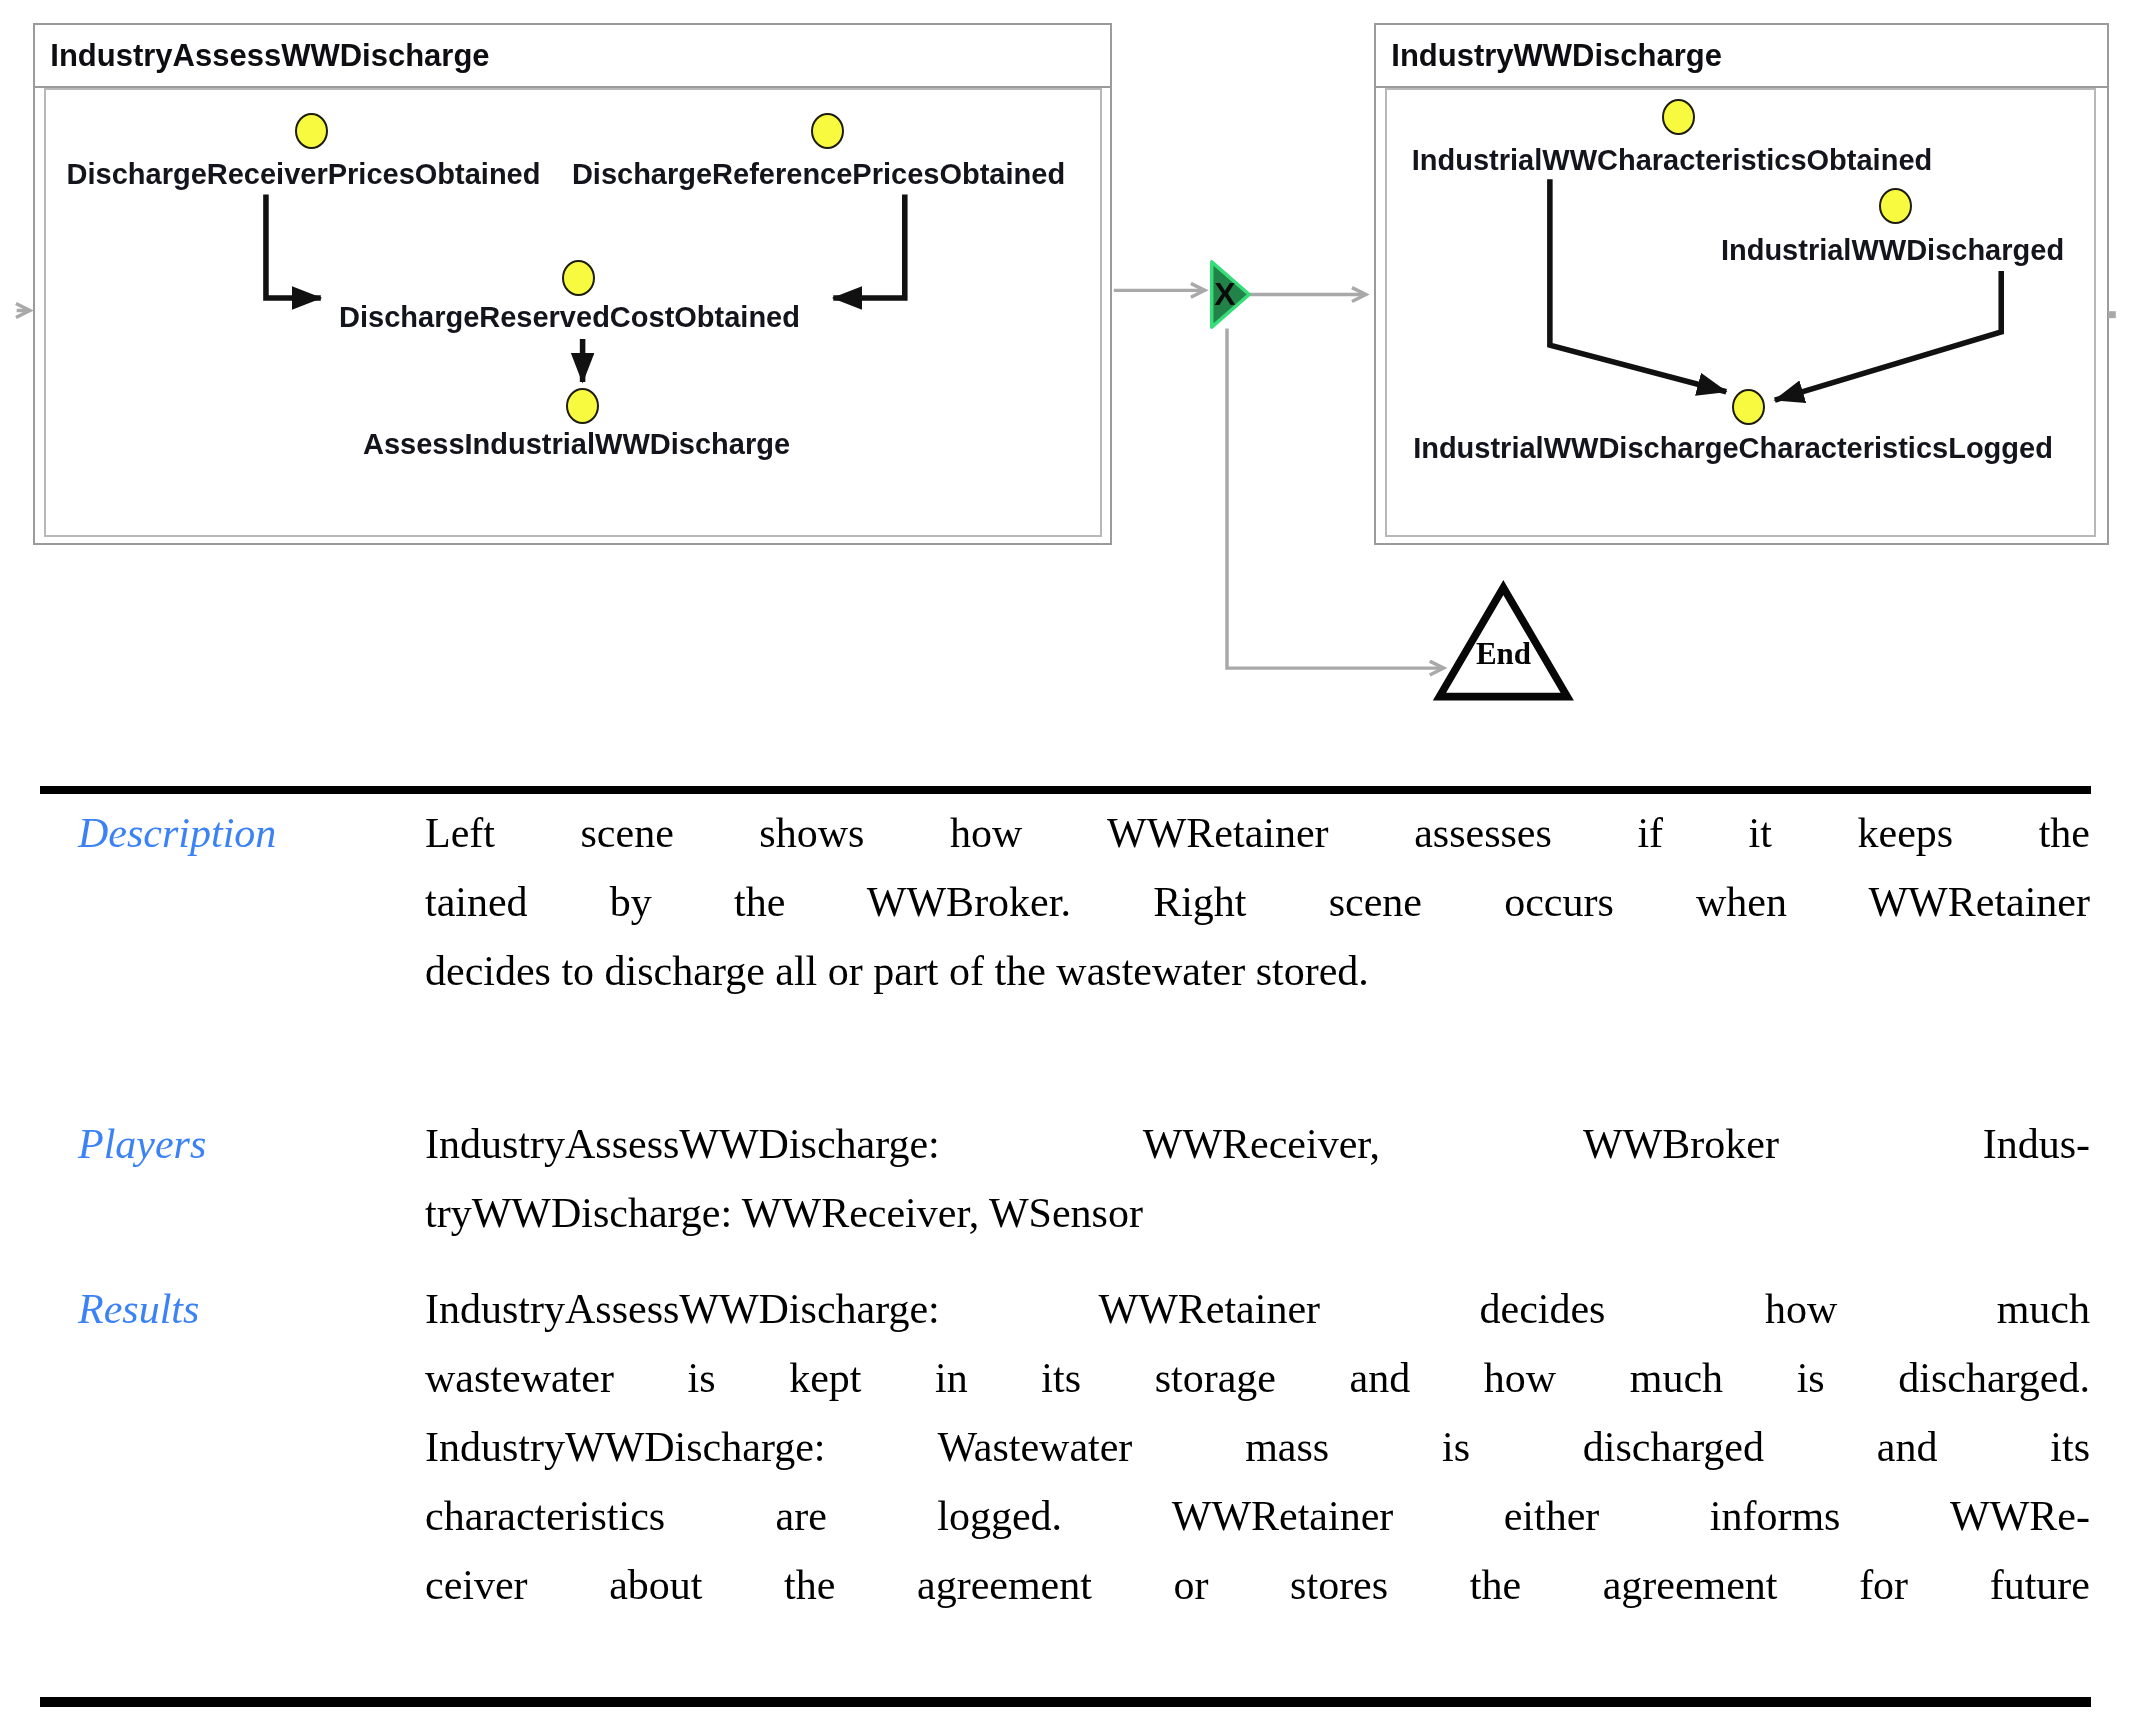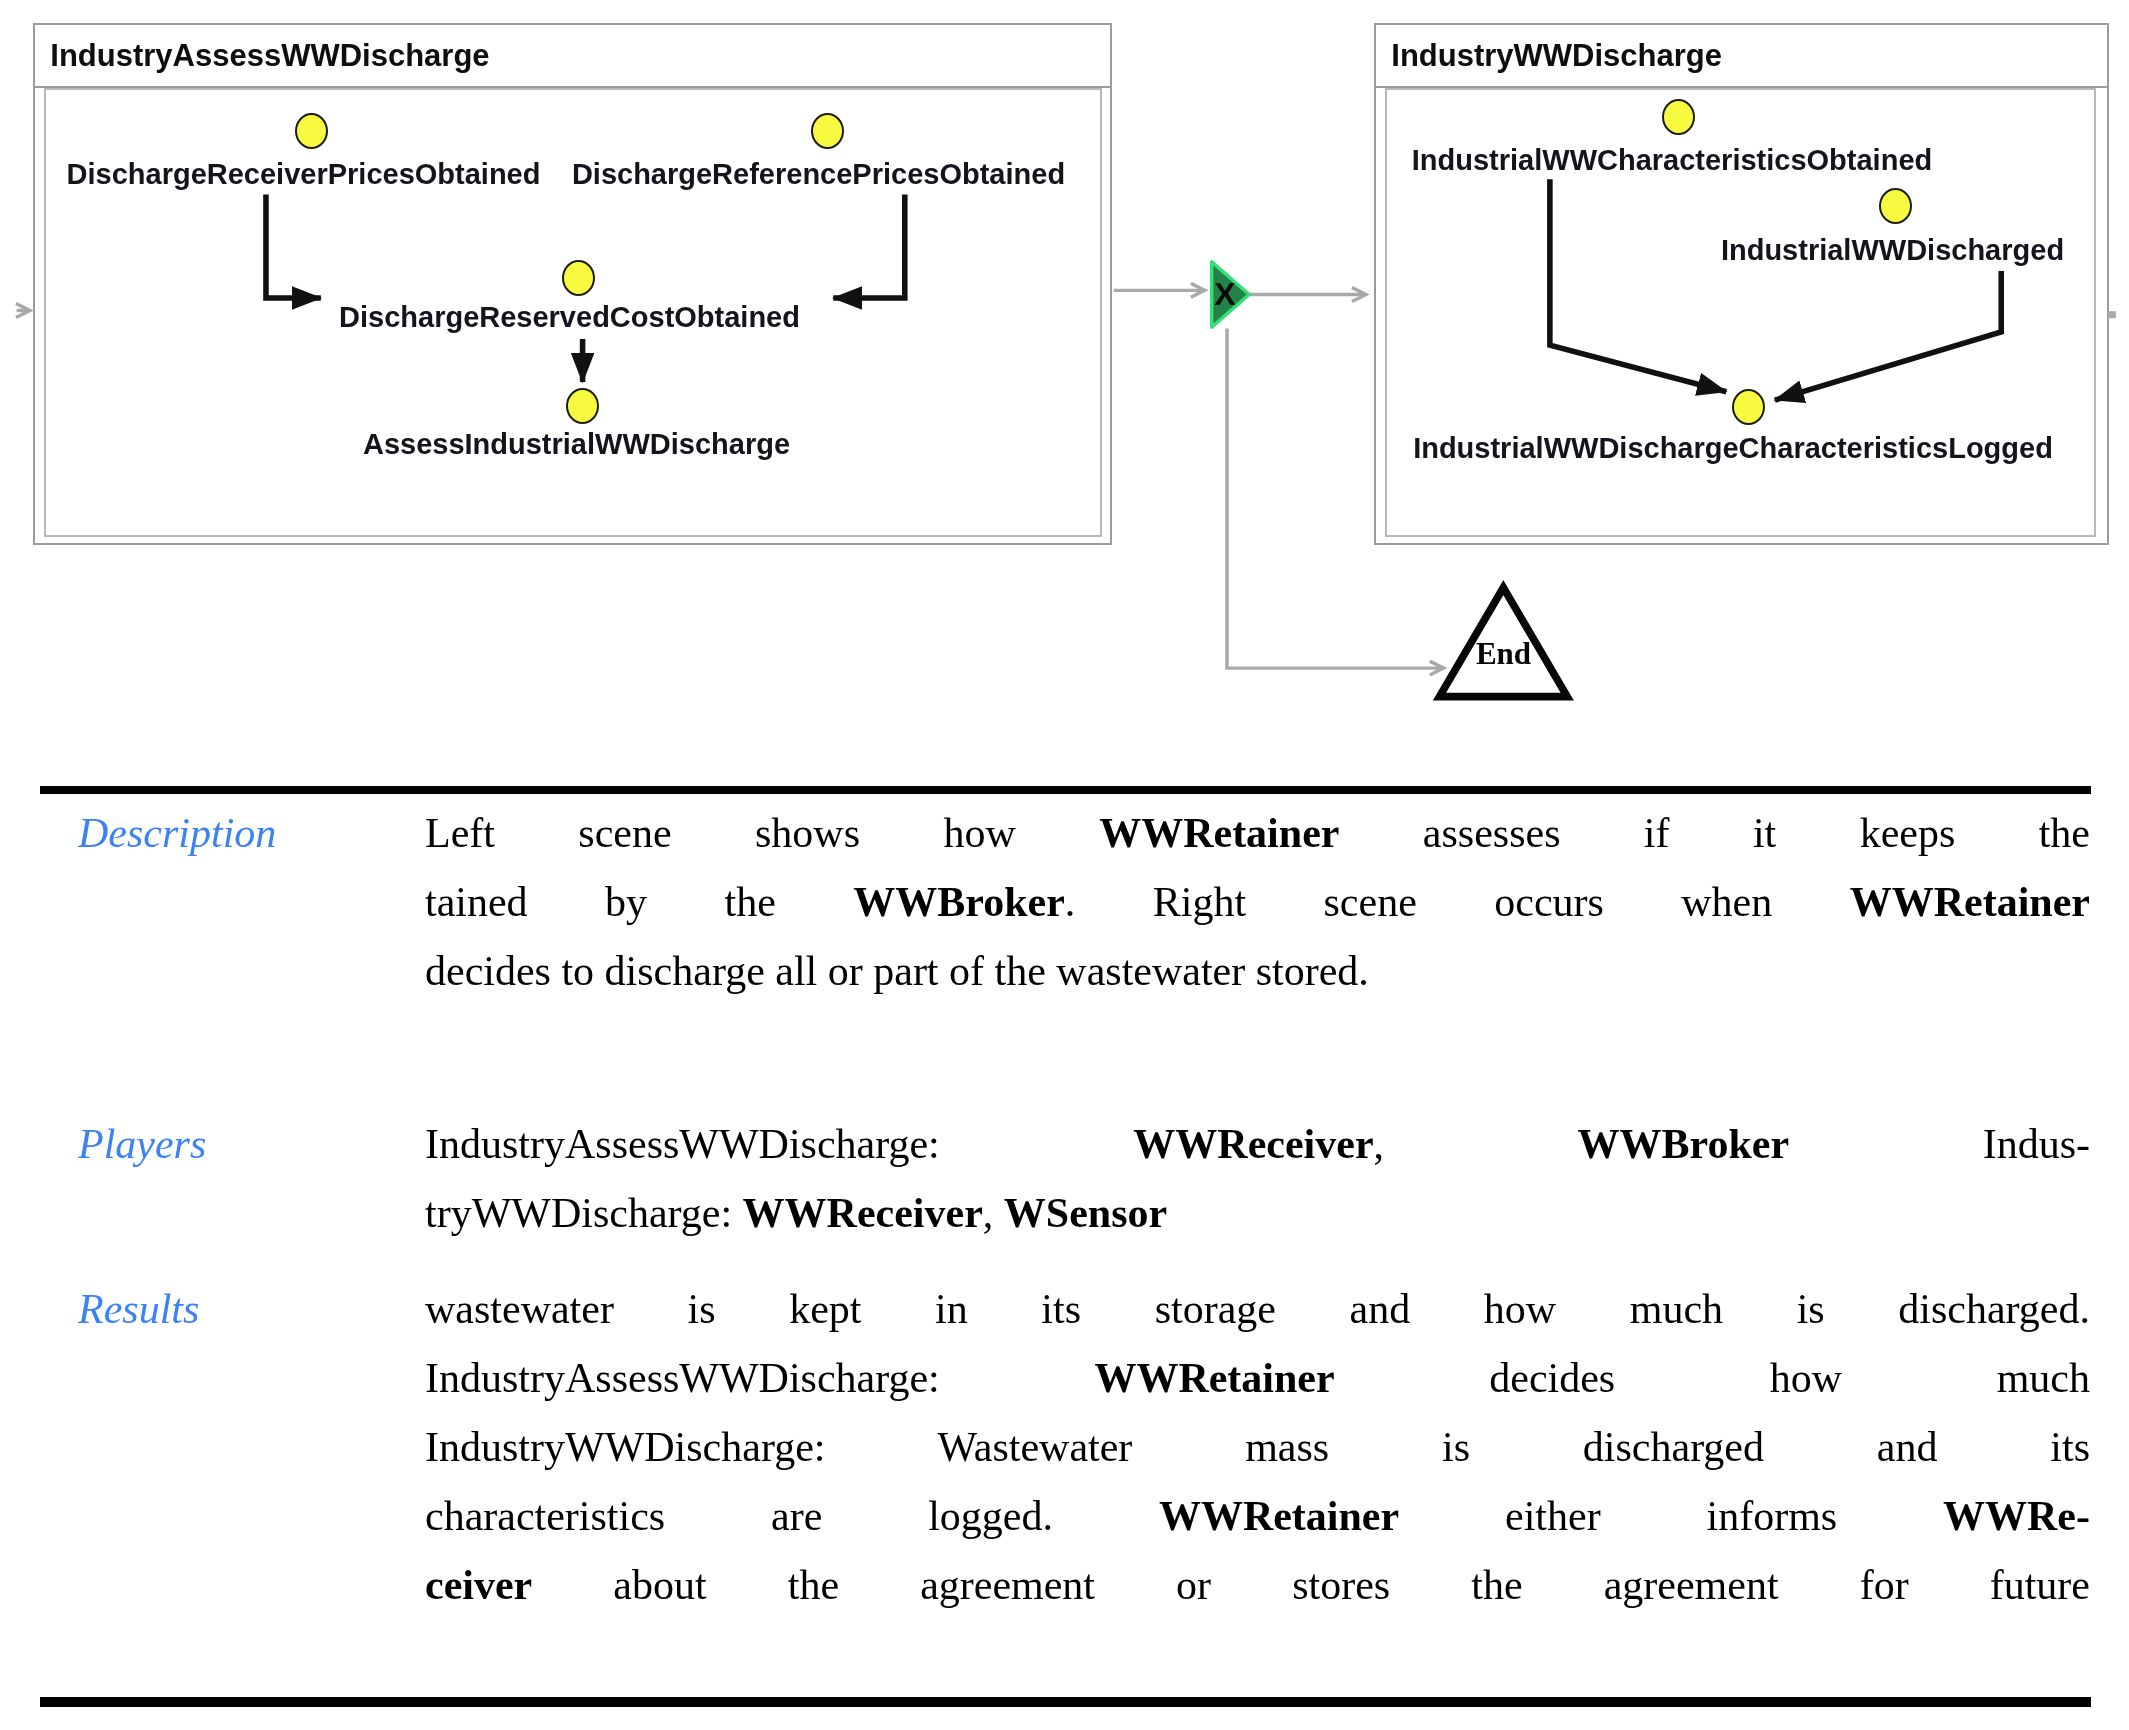--- a/index.html
+++ b/index.html
@@ -27,21 +27,21 @@
   .rule-top{left:40px;top:786px;width:2051px;height:7.6px;}
   .rule-bottom{left:40px;top:1697px;width:2051px;height:10.4px;}
 
   .trow{position:absolute;left:0;width:2129px;}
   .tlabel{position:absolute;left:78px;top:0;font-family:"Liberation Serif","DejaVu Serif",serif;
           font-style:italic;font-size:42px;line-height:69px;color:#3b82f6;}
   .tbody{position:absolute;left:425px;top:0;width:1665px;
          font-family:"Liberation Serif","DejaVu Serif",serif;font-size:42px;line-height:69px;color:#000;}
   .tline{text-align:justify;text-align-last:justify;}
   .tline.last{text-align-last:left;}
-  .b{font-weight:700;}
+  .b{font-weight:400;}
 </style>
 </head>
 <body>
 
 <div class="page">
 
   <div style="position:absolute;left:0;top:0;width:2129px;height:771px;">
 
     <div class="scene-box" style="left:33px;top:23px;width:1079px;height:522px;">
       <div class="scene-title">IndustryAssessWWDischarge</div>
@@ -125,22 +125,22 @@
     <div class="tlabel">Players</div>
     <div class="tbody">
         <div class="tline"><span>IndustryAssessWWDischarge: </span><span class="b">WWReceiver</span><span>, </span><span class="b">WWBroker</span><span> Indus-</span></div>
         <div class="tline last"><span>tryWWDischarge: </span><span class="b">WWReceiver</span><span>, </span><span class="b">WSensor</span></div>
       </div>
   </div>
 
   <div class="trow" style="top:1275px;height:431px;">
     <div class="tlabel">Results</div>
     <div class="tbody">
+        <div class="tline"><span>IndustryAssessWWDischarge: </span><span class="b">WWRetainer</span><span> decides how much</span></div>
         <div class="tline"><span>wastewater is kept in its storage and how much is discharged.</span></div>
-        <div class="tline"><span>IndustryAssessWWDischarge: </span><span class="b">WWRetainer</span><span> decides how much</span></div>
         <div class="tline"><span>IndustryWWDischarge: Wastewater mass is discharged and its</span></div>
         <div class="tline"><span>characteristics are logged. </span><span class="b">WWRetainer</span><span> either informs </span><span class="b">WWRe-</span></div>
         <div class="tline"><span class="b">ceiver</span><span> about the agreement or stores the agreement for future</span></div>
       </div>
   </div>
 
   <div class="rule rule-bottom"></div>
 </div>
 
 

